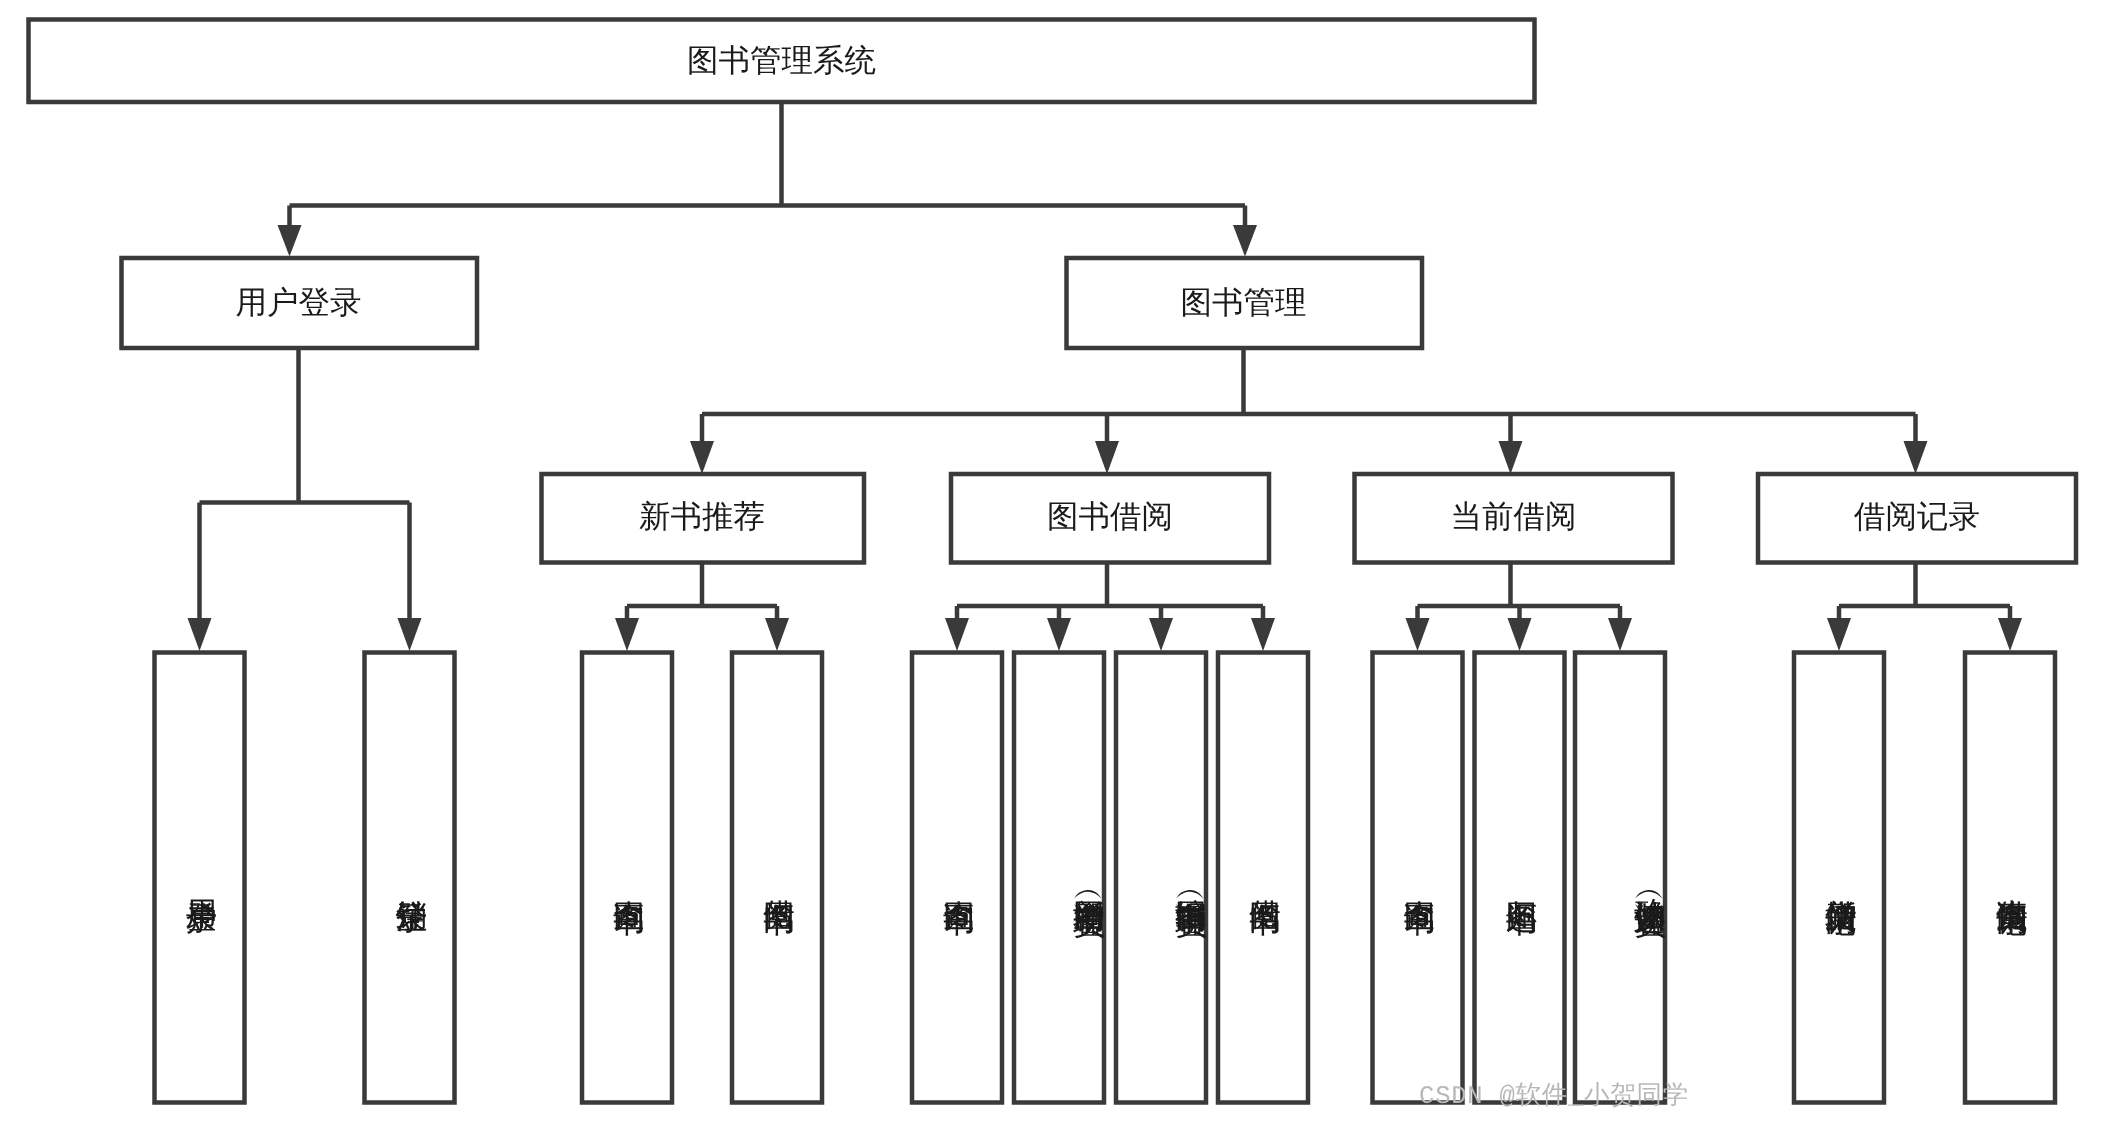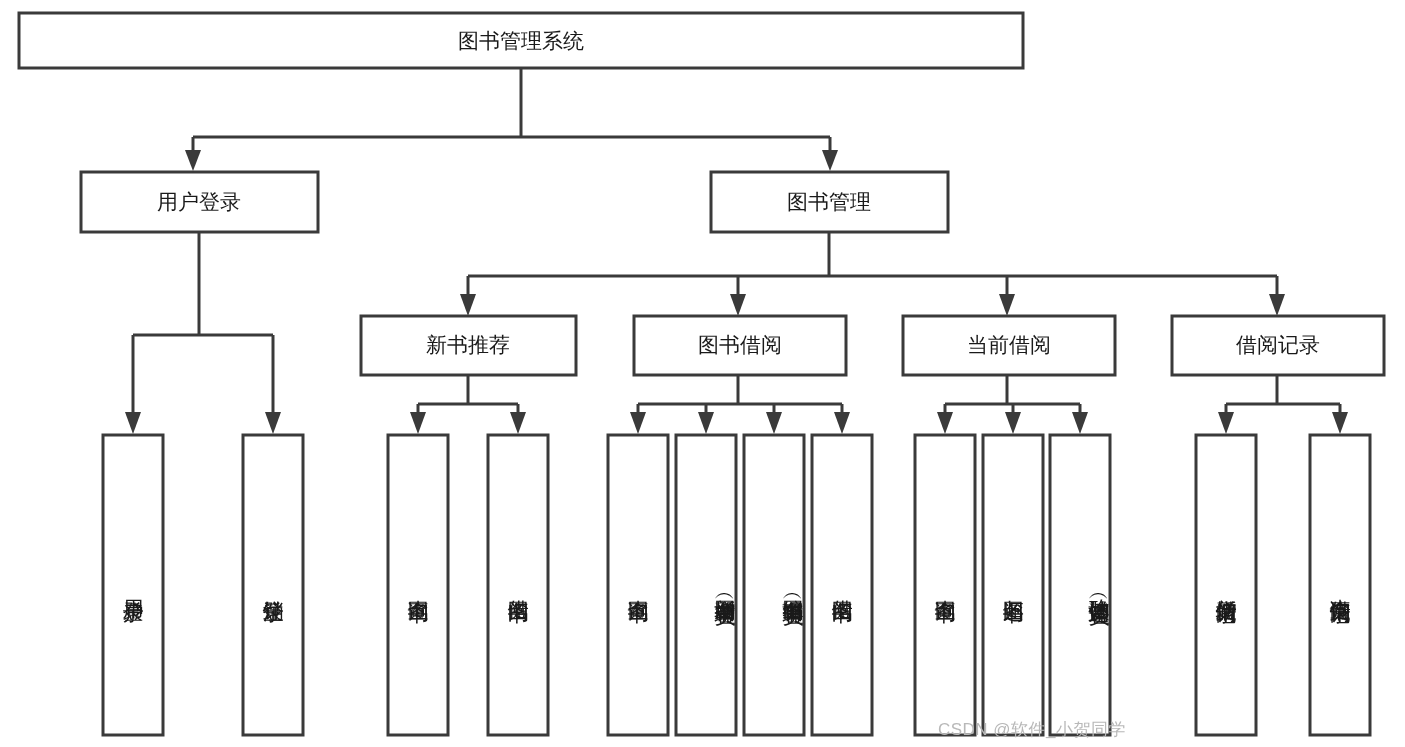--- a/index.html
+++ b/index.html
@@ -59,21 +59,21 @@
     color: #1a1a1a;
     letter-spacing: 1px;
     text-align: center;
     white-space: nowrap;
     pointer-events: none;
   }
   .watermark {
     position: absolute;
     right: 12px;
     bottom: 6px;
-    font-family: Liberation Sans, sans-serif;
+    font-family: Liberation Mono, monospace;
     font-size: 17px;
     color: #b8b8b8;
     letter-spacing: 0.5px;
     white-space: nowrap;
   }
 </style>
 </head>
 <body>
 
 <div id="diagram-root">

